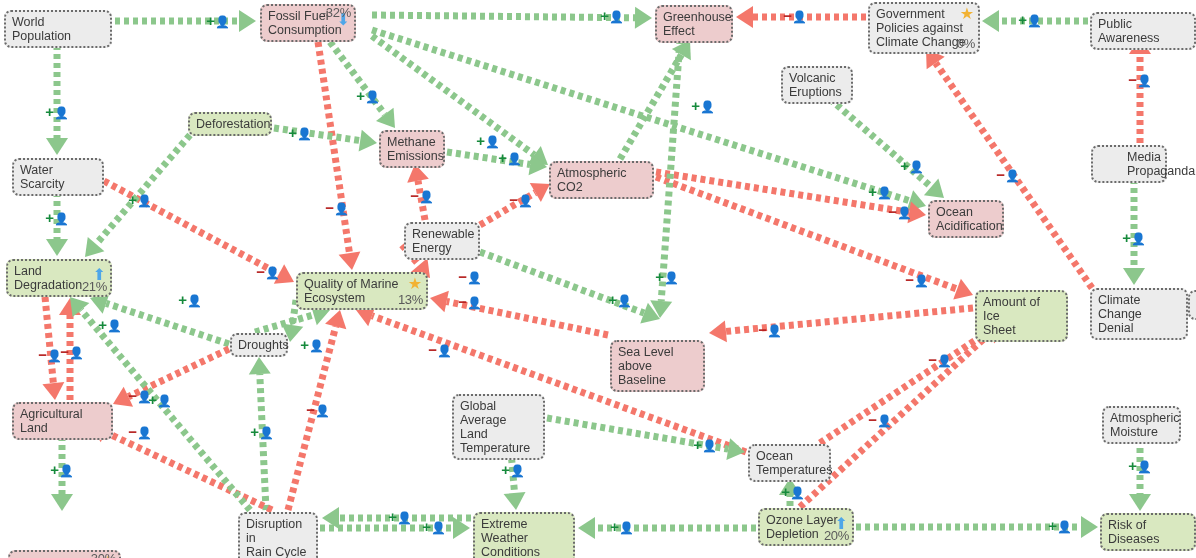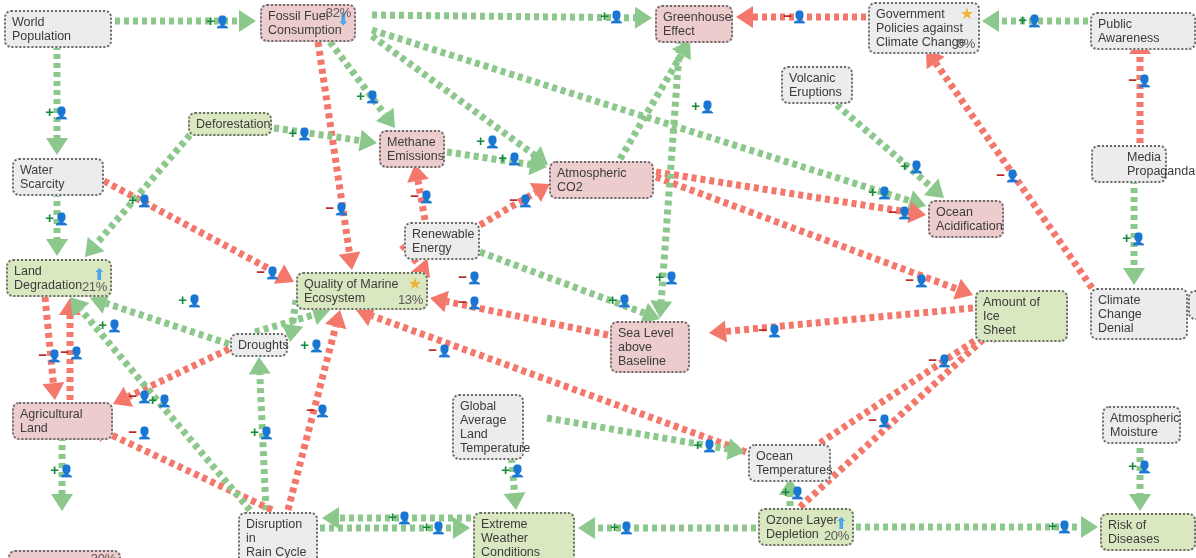--- a/index.html
+++ b/index.html
@@ -289,25 +289,25 @@
       <div class="node neu" style="left: 404px; top: 222px; width: 76px; min-height: 32px;"><span class="lbl">Renewable
 Energy</span></div>
       <div class="node pos" style="left: 6px; top: 259px; width: 106px; min-height: 36px;"><span class="lbl">Land
 Degradation</span><span class="icn arrow-up" style="top: 6px;">⬆</span><span class="badge">21%</span></div>
       <div class="node pos" style="left: 296px; top: 272px; width: 132px; min-height: 36px;"><span class="lbl">Quality of Marine
 Ecosystem</span><span class="icn star" style="top: 2px;">★</span><span class="badge">13%</span></div>
       <div class="node pos" style="left: 975px; top: 290px; width: 93px; min-height: 32px;"><span class="lbl">Amount of Ice
 Sheet</span></div>
       <div class="node neu" style="left: 1090px; top: 288px; width: 98px; min-height: 32px;"><span class="lbl">Climate Change
 Denial</span></div>
-      <div class="node neg" style="left: 610px; top: 321px; width: 80px; min-height: 32px;"><span class="lbl">Sea Level above
+      <div class="node neg" style="left: 610px; top: 340px; width: 95px; min-height: 32px;"><span class="lbl">Sea Level above
 Baseline</span></div>
       <div class="node neu" style="left: 230px; top: 333px; width: 58px; min-height: 22px;"><span class="lbl">Droughts</span></div>
       <div class="node neg" style="left: 12px; top: 402px; width: 101px; min-height: 23px;"><span class="lbl">Agricultural Land</span></div>
-      <div class="node neu" style="left: 452px; top: 394px; width: 72px; min-height: 44px;"><span class="lbl">Global Average
+      <div class="node neu" style="left: 452px; top: 394px; width: 93px; min-height: 44px;"><span class="lbl">Global Average
 Land
 Temperature</span></div>
       <div class="node neu" style="left: 1102px; top: 388px; width: 79px; min-height: 32px; margin-top: 18px;"><span class="lbl">Atmospheric
 Moisture</span></div>
       <div class="node neu" style="left: 748px; top: 444px; width: 83px; min-height: 32px;"><span class="lbl">Ocean
 Temperatures</span></div>
       <div class="node neg" style="left: 8px; top: 514px; width: 113px; min-height: 33px; margin-top: 36px;"><span class="lbl">Food Availability</span><span class="icn star" style="top: 2px;">★</span><span class="badge top">-30%</span></div>
       <div class="node neu" style="left: 238px; top: 512px; width: 80px; min-height: 32px;"><span class="lbl">Disruption in
 Rain Cycle</span></div>
       <div class="node pos" style="left: 473px; top: 512px; width: 102px; min-height: 32px;"><span class="lbl">Extreme Weather

